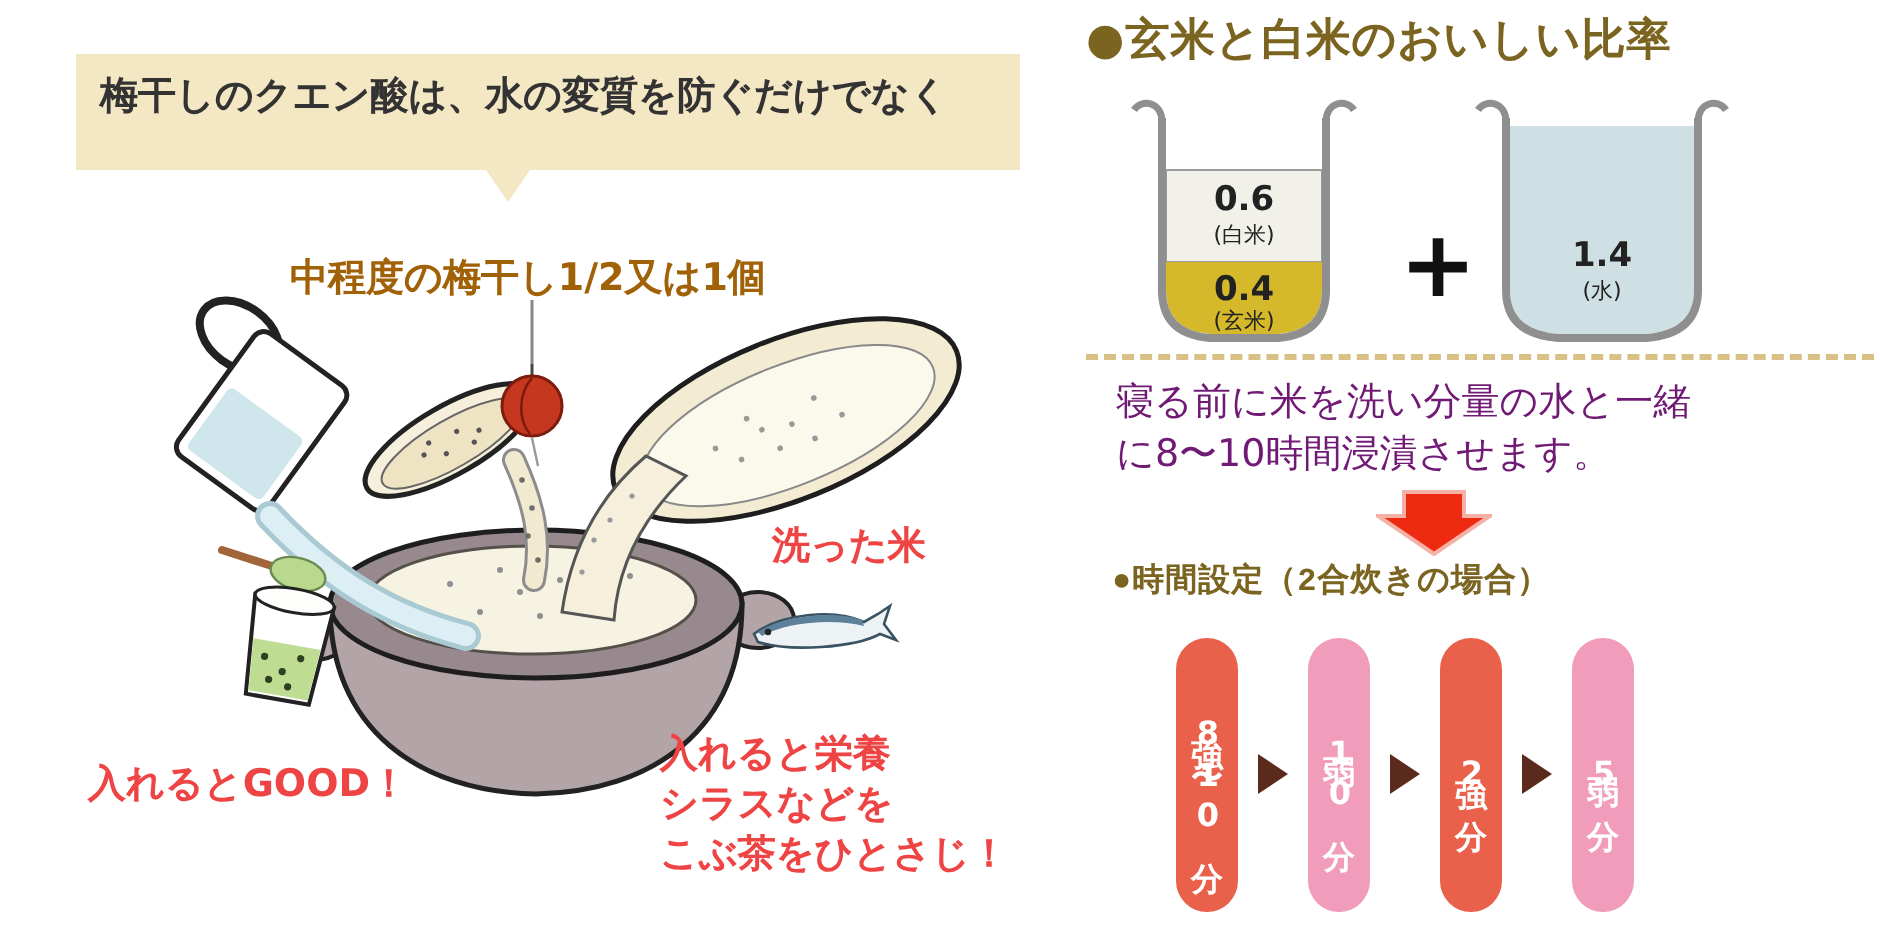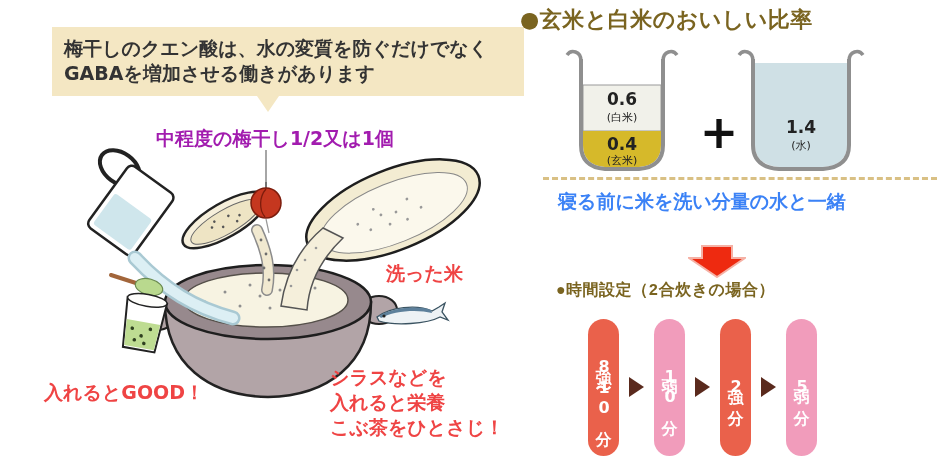--- a/index.html
+++ b/index.html
@@ -4,41 +4,41 @@
 <style>
   html,body{margin:0;padding:0;}
   body{
     width:940px;height:467px;position:relative;background:#ffffff;
     font-family:"DejaVu Sans",sans-serif;overflow:hidden;
   }
   .abs{position:absolute;}
 
   
   .bubble{
-    left:52px;top:27px;width:448px;background:#f4e7c3;color:#333;
-    padding:9px 12px 10px 12px;font-size:19px;font-weight:600;line-height:25px;
+    left:38px;top:27px;width:448px;background:#f4e7c3;color:#333;
+    padding:9px 12px 24px 12px;font-size:19px;font-weight:600;line-height:25px;
   }
   .bubble-tail{
     position:absolute;left:205px;top:100%;width:0;height:0;
     border-left:11px solid transparent;border-right:11px solid transparent;
     border-top:16px solid #f4e7c3;
   }
-  .caption{left:156px;top:126px;font-size:19px;font-weight:600;color:#a21caf;}
+  .caption{left:145px;top:126px;font-size:19px;font-weight:600;color:#a16207;}
   .label{font-size:19px;font-weight:600;color:#ef4444;line-height:25px;}
   .washed-rice{left:386px;top:261px;}
   .kobucha{left:44px;top:380px;}
   .shirasu{left:330px;top:365px;}
 
   
   .h-gold{font-size:22px;font-weight:bold;color:#7a6420;letter-spacing:0.5px;}
-  .ratio-heading{left:520px;top:5px;text-align:center;}
+  .ratio-heading{left:543px;top:5px;text-align:center;}
   .time-heading{left:556px;top:280px;font-size:16px;font-family:Liberation Mono, monospace;}
   .cups-svg{left:553px;top:45px;}
   .dashed-sep{left:543px;top:177px;width:394px;border-top:3px dashed #d9c084;}
-  .soak-note{left:558px;top:188px;font-size:19px;font-weight:700;color:#3b82f6;line-height:26px;}
+  .soak-note{left:558px;top:188px;font-size:19px;font-weight:400;color:#701a75;line-height:26px;}
   .down-arrow-svg{left:688px;top:245px;}
 
   .pills{
     left:588px;top:317px;height:140px;display:flex;align-items:center;
   }
   .pill{
     width:31px;height:137px;border-radius:16px;
     display:flex;align-items:center;justify-content:center;
   }
   .pill-text{
@@ -49,21 +49,20 @@
     width:0;height:0;margin:0 10px;
     border-top:10px solid transparent;border-bottom:10px solid transparent;
     border-left:15px solid #5a2a1d;
   }
 </style>
 </head>
 <body>
 
 <div class="abs bubble">
   <div>梅干しのクエン酸は、水の変質を防ぐだけでなく</div>
-  <div>GABAを増加させる働きがあります</div>
   <div class="bubble-tail"></div>
 </div>
 
 <div class="abs caption">中程度の梅干し1/2又は1個</div>
 
 <svg class="abs" style="left:35px;top:110px;" width="470" height="300" viewBox="0 0 470 300">
 
   <g>
     <ellipse cx="122" cy="206" rx="18" ry="14" fill="#b2a4a7" stroke="#222" stroke-width="2"></ellipse>
     <ellipse cx="344" cy="200" rx="18" ry="14" fill="#b2a4a7" stroke="#222" stroke-width="2"></ellipse>
@@ -169,22 +168,22 @@
   </g>
 </svg>
 
 <div class="abs label washed-rice">洗った米</div>
 
 <div class="abs label kobucha">
   <div>入れるとGOOD！</div>
 </div>
 
 <div class="abs label shirasu">
+  <div>入れると栄養</div>
   <div>シラスなどを</div>
-  <div>入れると栄養</div>
   <div>こぶ茶をひとさじ！</div>
 </div>
 
 <div class="abs h-gold ratio-heading">●玄米と白米のおいしい比率</div>
 
 <svg class="abs cups-svg" width="340" height="138" viewBox="0 0 340 138">
 
   <rect x="30" y="16" width="78" height="24" fill="#ffffff"></rect>
   <rect x="30" y="40" width="78" height="46" fill="#f1f1ea" stroke="#9a9a9a" stroke-width="1"></rect>
   <path d="M30,86 L108,86 L108,100 Q108,120 86,122 L52,122 Q30,120 30,100 Z" fill="#d6b92a"></path>
@@ -205,20 +204,21 @@
   <path d="M200,16 C200,6 190,4 186,10" fill="none" stroke="#8f8f8f" stroke-width="3.5"></path>
   <path d="M296,16 C296,6 306,4 310,10" fill="none" stroke="#8f8f8f" stroke-width="3.5"></path>
   <text x="248" y="88" font-size="17" font-weight="bold" fill="#222" text-anchor="middle">1.4</text>
   <text x="248" y="104" font-size="11" fill="#222" text-anchor="middle">(水)</text>
 </svg>
 
 <div class="abs dashed-sep"></div>
 
 <div class="abs soak-note">
   <div>寝る前に米を洗い分量の水と一緒</div>
+  <div>に8〜10時間浸漬させます。</div>
 </div>
 
 <svg class="abs down-arrow-svg" width="58" height="33" viewBox="0 0 58 33">
   <polygon points="14,1 44,1 44,13 57,13 29,32 1,13 14,13" fill="#ee2a10" stroke="#f5b1a5" stroke-width="2"></polygon>
 </svg>
 
 <div class="abs h-gold time-heading">●時間設定（2合炊きの場合）</div>
 
 <div class="abs pills">
   <div class="pill" style="background: rgb(234, 97, 75);">

